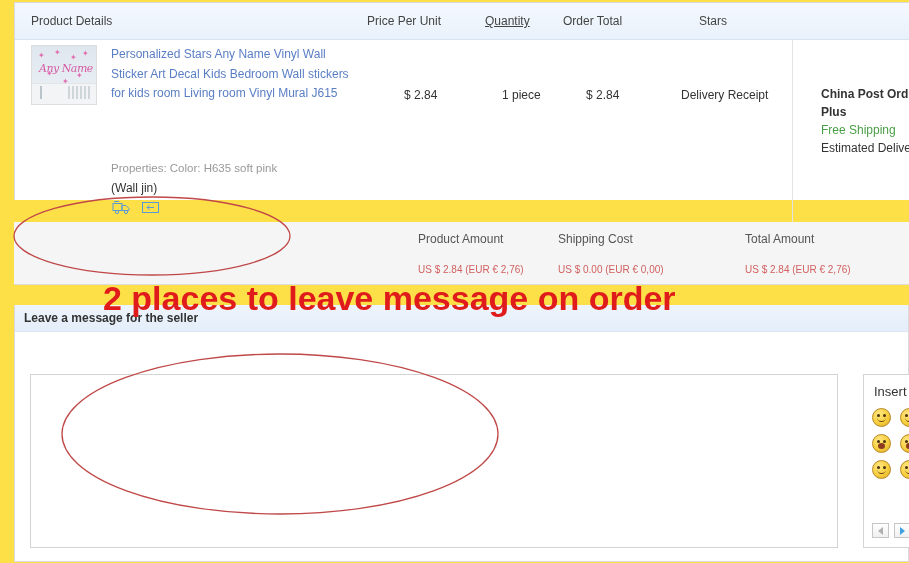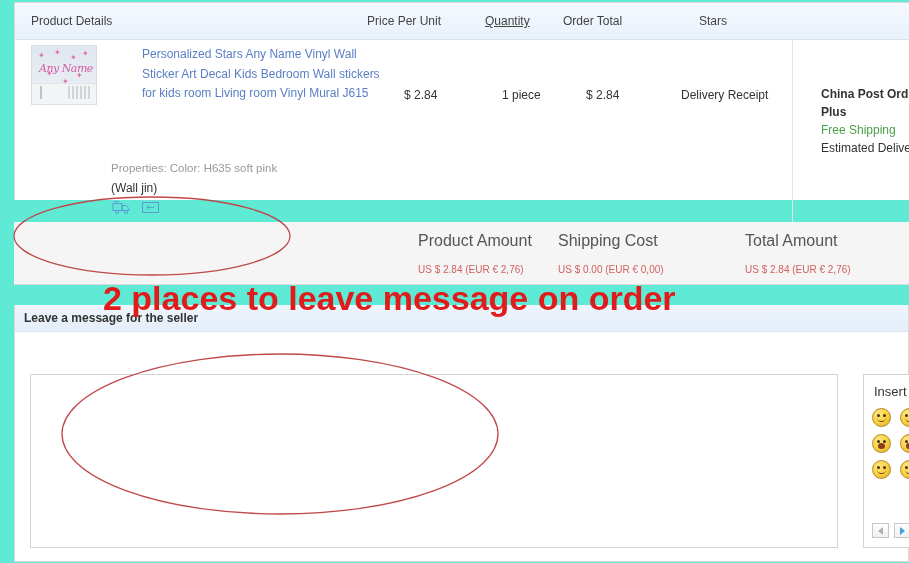--- a/index.html
+++ b/index.html
@@ -10,21 +10,21 @@
   body {
     font-family: "Liberation Sans", sans-serif;
     font-size: 12px;
     color: #333333;
   }
   #page {
     position: relative;
     width: 909px;
     height: 563px;
     overflow: hidden;
-    background: #5eead4;
+    background: #fde047;
   }
 
   
   .order-panel {
     position: absolute;
     left: 14px;
     top: 2px;
     width: 900px;
     background: #ffffff;
     border-left: 1px solid #d9d9d9;
@@ -114,21 +114,20 @@
   .prod-title {
     position: absolute;
     left: 96px;
     top: 5px;
     width: 250px;
     color: #5a7ec4;
     font-size: 12px;
     line-height: 19.5px;
     text-decoration: none;
     cursor: pointer;
-    margin-left: 31px;
   }
   .prod-props {
     position: absolute;
     left: 96px;
     top: 122px;
     width: 260px;
     color: #999999;
     font-size: 11.5px;
   }
   .prod-seller {
@@ -200,21 +199,21 @@
     top: 222px;
     width: 900px;
     height: 62px;
     background: #f5f5f5;
     border-bottom: 1px solid #dcdcdc;
   }
   .sum-label {
     position: absolute;
     top: 10px;
     color: #555555;
-    font-size: 16px;
+    font-size: 12px;
     white-space: nowrap;
   }
   .sum-value {
     position: absolute;
     top: 42px;
     color: #d26060;
     font-size: 10px;
     white-space: nowrap;
   }
   .col-prod  { left: 404px; }

